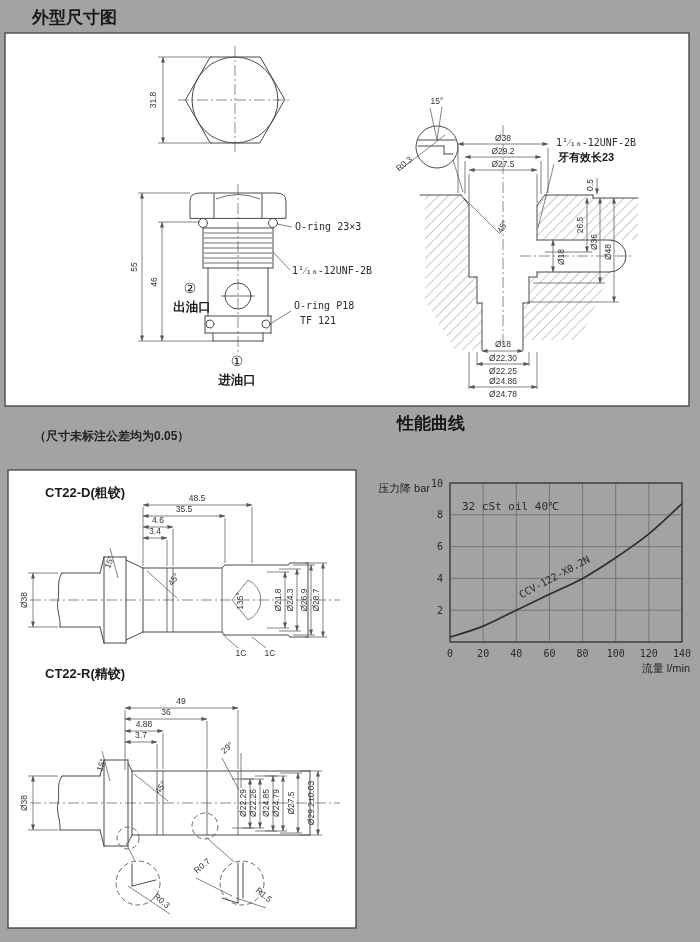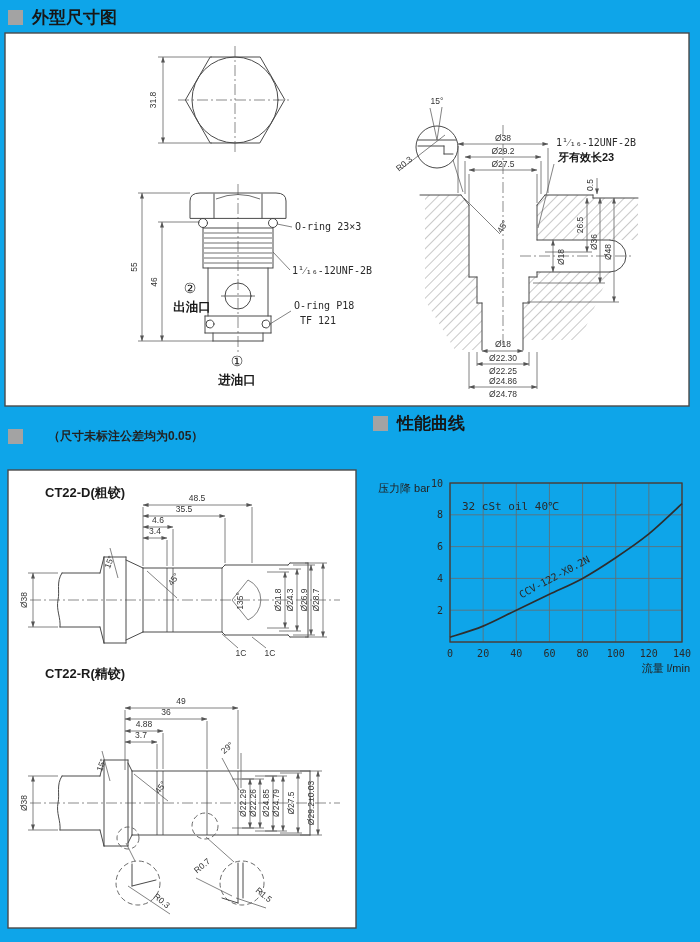--- a/index.html
+++ b/index.html
@@ -1,21 +1,21 @@
 <!DOCTYPE html>
 <html><head>
 <meta charset="utf-8">
 <style>
   html,body{margin:0;padding:0;background:#d8d8d6;}
-  .page{position:relative;width:700px;height:942px;margin:0 auto;background:#0ea5e9;
+  .page{position:relative;width:700px;height:942px;margin:0 auto;background:#a3a3a3;
         font-family:"Liberation Sans",sans-serif;overflow:hidden;}
   .hdr{position:absolute;display:flex;align-items:center;gap:9px;
        font:700 17px "Liberation Sans",sans-serif;color:#171717;white-space:nowrap;}
   .sq{width:15px;height:15px;background:#a3a3a3;display:inline-block;flex:0 0 auto;}
-  .note{font:700 12px "Liberation Sans",sans-serif;color:#222;margin-left:16px;}
+  .note{font:700 12px "Liberation Sans",sans-serif;color:#222;margin-left:2px;}
   svg{position:absolute;left:0;top:0;}
   .box{fill:#ffffff;stroke:#4a4a4a;stroke-width:1.4;}
   .ln{stroke:#4a4a4a;stroke-width:1;fill:none;stroke-linecap:round;}
   .lt{stroke:#4a4a4a;stroke-width:.8;fill:none;}
   .dim{stroke:#5a5a5a;stroke-width:.75;fill:none;}
   .cl{stroke:#5a5a5a;stroke-width:.7;fill:none;stroke-dasharray:11 3 2 3;}
   .dsh{stroke:#5a5a5a;stroke-width:.9;fill:none;stroke-dasharray:5 3;}
   text.d{font:8.5px "Liberation Sans",sans-serif;fill:#333;}
   text.m{font:10px "DejaVu Sans Mono",monospace;fill:#2a2a2a;}
   text.cn{font:700 12.5px "Liberation Sans",sans-serif;fill:#1a1a1a;}

